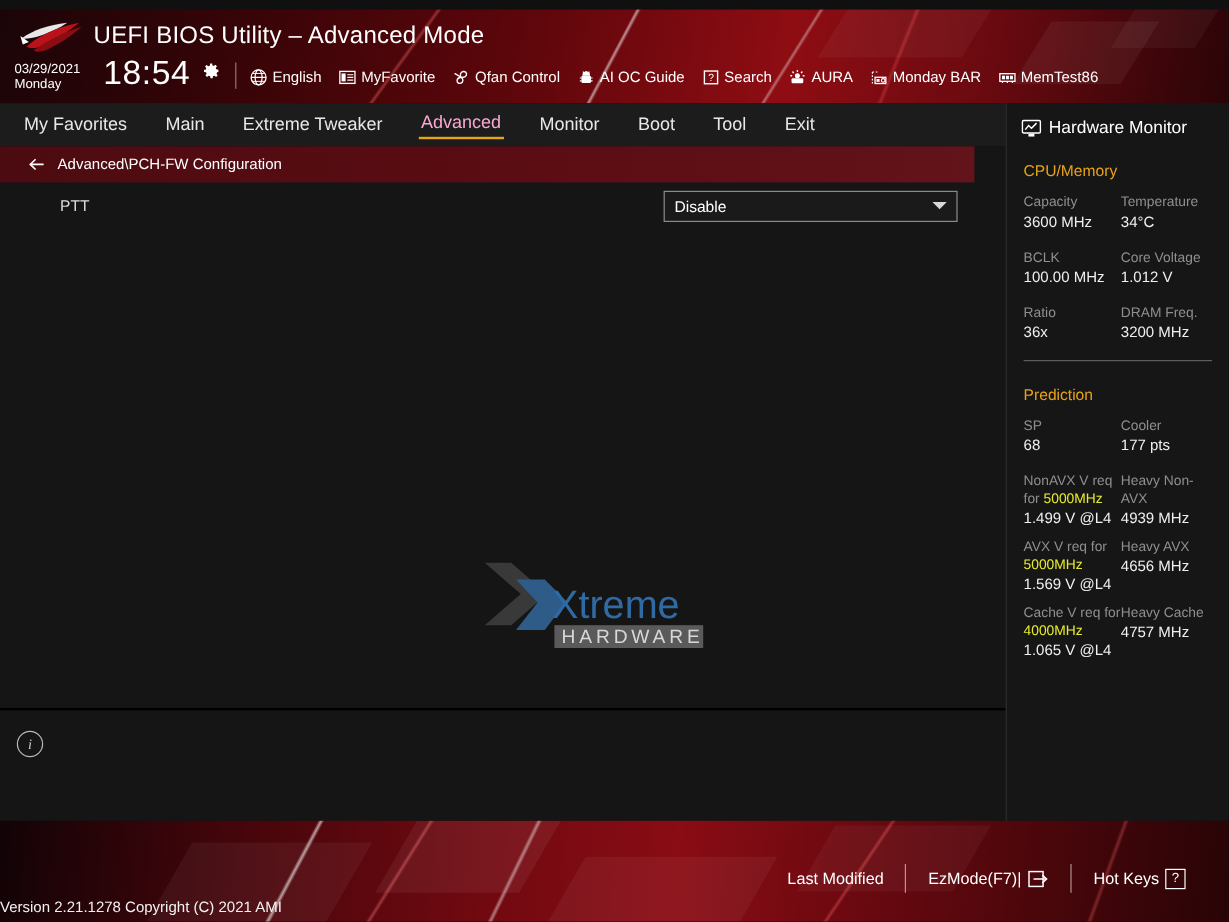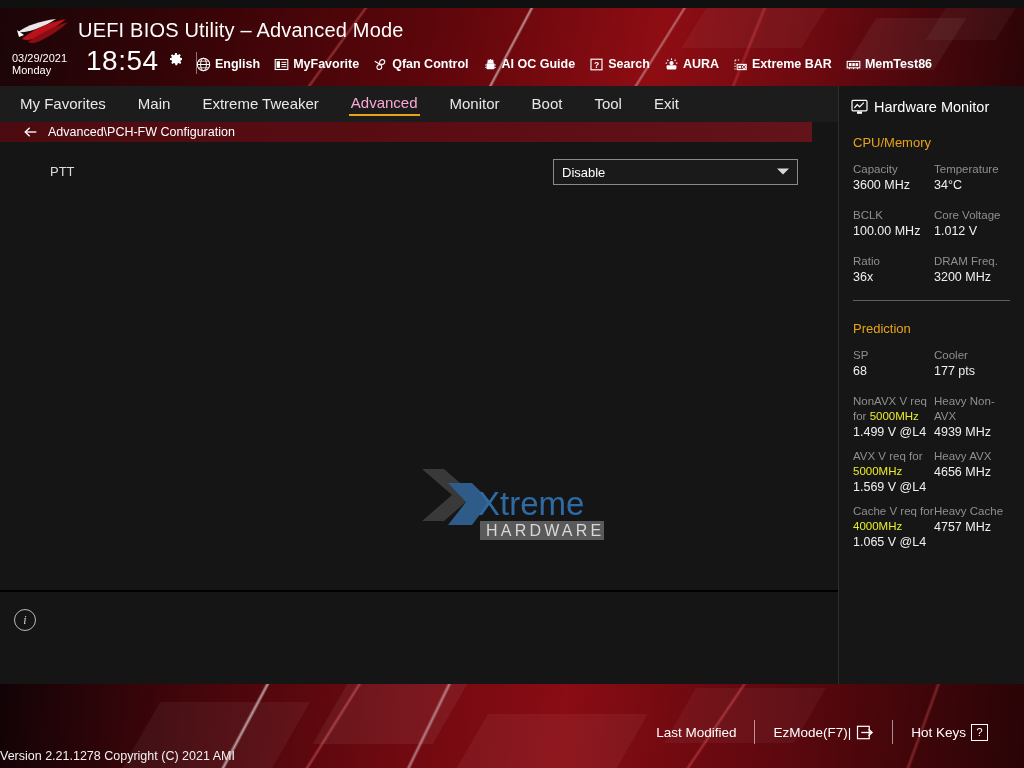--- a/index.html
+++ b/index.html
@@ -46,22 +46,22 @@
   }
   .gear-btn {
     position: absolute; left: 168px; top: 43px; width: 16px; height: 16px;
     color: #fff; font-size: 15px; line-height: 15px;
   }
   .hdr-sep {
     position: absolute; left: 196px; top: 44px; width: 1px; height: 22px;
     background: rgba(255,255,255,.45);
   }
   .toolbar {
-    position: absolute; left: 196px; top: 45px; height: 22px;
-    display: flex; align-items: center; gap: 14px; white-space: nowrap; font-weight: bold;
+    position: absolute; left: 208px; top: 45px; height: 22px;
+    display: flex; align-items: center; gap: 14px; white-space: nowrap;
   }
   .tb-item { display: flex; align-items: center; gap: 4px; color: #fff; font-size: 12.5px; }
   .tb-ico { display: inline-flex; width: 15px; height: 15px; align-items: center; justify-content: center; }
   .tb-ico svg { display: block; }
 
   
   .navbar {
     position: absolute; left: 0; top: 78px; width: 1024px; height: 36px;
     background: #1c1c1c;
   }
@@ -70,21 +70,21 @@
     font-size: 15px; color: #e8e8e8; padding: 2px 2px 3px 2px; white-space: nowrap;
   }
   .navtab.active { color: #f9a8d4; border-bottom: 2px solid #e8a317; }
 
   
   .content {
     position: absolute; left: 0; top: 114px; width: 838px; height: 562px;
     background: #151515;
   }
   .breadcrumb {
-    position: absolute; left: 0; top: 0; width: 812px; height: 20px;
+    position: absolute; left: 0; top: 0; width: 812px; height: 30px;
     background: linear-gradient(90deg, #4c0b10 0%, #5b0d13 55%, #63131a 100%);
     display: flex; align-items: center;
   }
   .bc-back {
     width: 18px; height: 18px; margin-left: 22px; margin-right: 8px;
     display: flex; align-items: center; justify-content: center; color: #fff;
   }
   .bc-text { font-size: 12.5px; color: #ffffff; }
 
   .rows { position: absolute; left: 0; top: 30px; width: 812px; }
@@ -95,21 +95,21 @@
   .row-label { font-size: 13px; color: #dcdcdc; flex: 1; }
   .dropdown {
     position: absolute; left: 553px; top: 7px;
     width: 245px; height: 26px; border: 1px solid #8a8a8a; background: #1a1a1a;
     display: flex; align-items: center; padding: 0 8px;
   }
   .dd-value { font-size: 13px; color: #ffffff; flex: 1; }
   .dd-arrow { color: #d8d8d8; font-size: 9px; line-height: 9px; }
 
   .watermark {
-    position: absolute; left: 418px; top: 343px;
+    position: absolute; left: 400px; top: 343px;
     width: 192px; height: 82px; opacity: .98; pointer-events: none;
   }
 
   .content-divider {
     position: absolute; left: 0; top: 468px; width: 838px; height: 2px;
     background: #000;
   }
   .info-icon {
     position: absolute; left: 14px; top: 601px; width: 22px; height: 22px;
     border: 1px solid #b9b9b9; border-radius: 50%;
@@ -296,21 +296,21 @@
       <div class="tb-item">
         <span class="tb-ico">
           <svg viewBox="0 0 15 15" width="15" height="15">
             <rect x="4.2" y="7.4" width="9" height="5.2" fill="none" stroke="#fff" stroke-width="1.1"></rect>
             <circle cx="11" cy="10" r="1.5" fill="none" stroke="#fff" stroke-width="1"></circle>
             <rect x="5.4" y="8.8" width="2.6" height="2.4" fill="#fff"></rect>
             <line x1="2" y1="3" x2="2" y2="12.6" stroke="#fff" stroke-width="1" stroke-dasharray="1.4 1.4"></line>
             <line x1="2" y1="3" x2="7" y2="3" stroke="#fff" stroke-width="1" stroke-dasharray="1.4 1.4"></line>
           </svg>
         </span>
-        <span>Extreme BAR</span>
+        <span>Monday BAR</span>
       </div>
 
       <div class="tb-item">
         <span class="tb-ico">
           <svg viewBox="0 0 15 15" width="15" height="15">
             <rect x="1.2" y="4.4" width="12.6" height="6.4" fill="none" stroke="#fff" stroke-width="1.1"></rect>
             <rect x="3" y="6.1" width="2.5" height="3" fill="#fff"></rect>
             <rect x="6.3" y="6.1" width="2.5" height="3" fill="#fff"></rect>
             <rect x="9.6" y="6.1" width="2.5" height="3" fill="#fff"></rect>
             <line x1="3.4" y1="10.8" x2="3.4" y2="12.2" stroke="#fff" stroke-width="1"></line>

